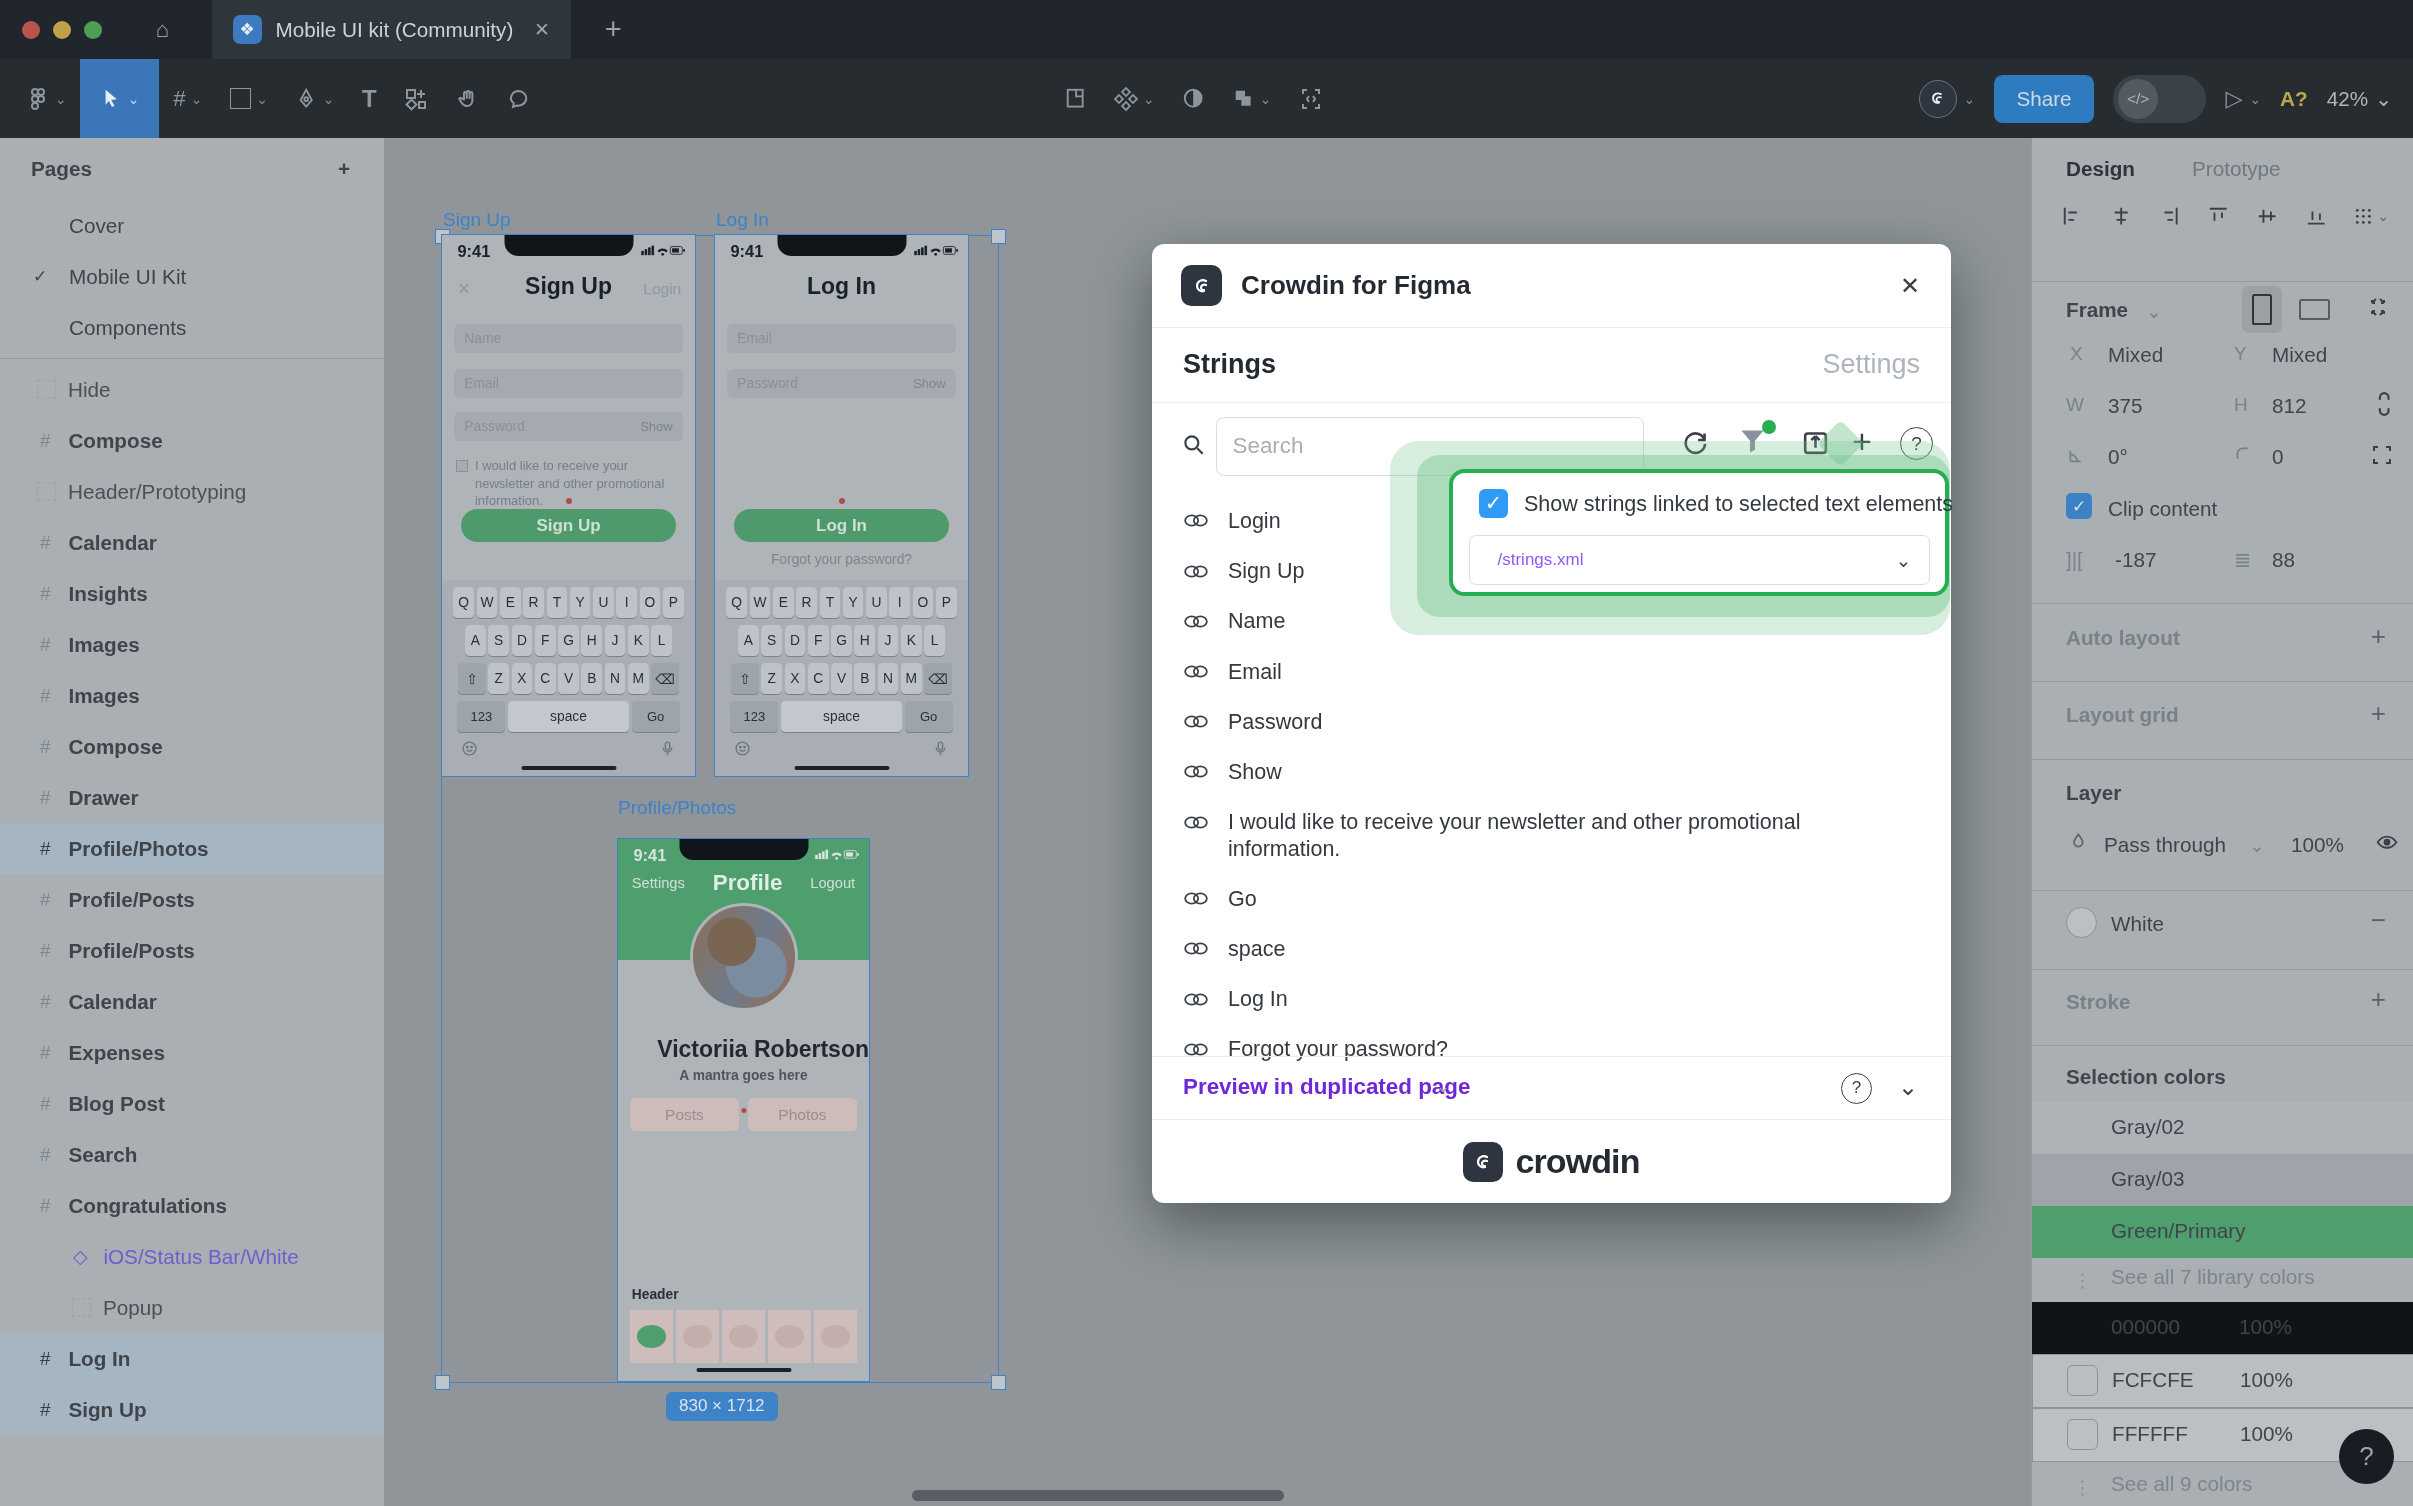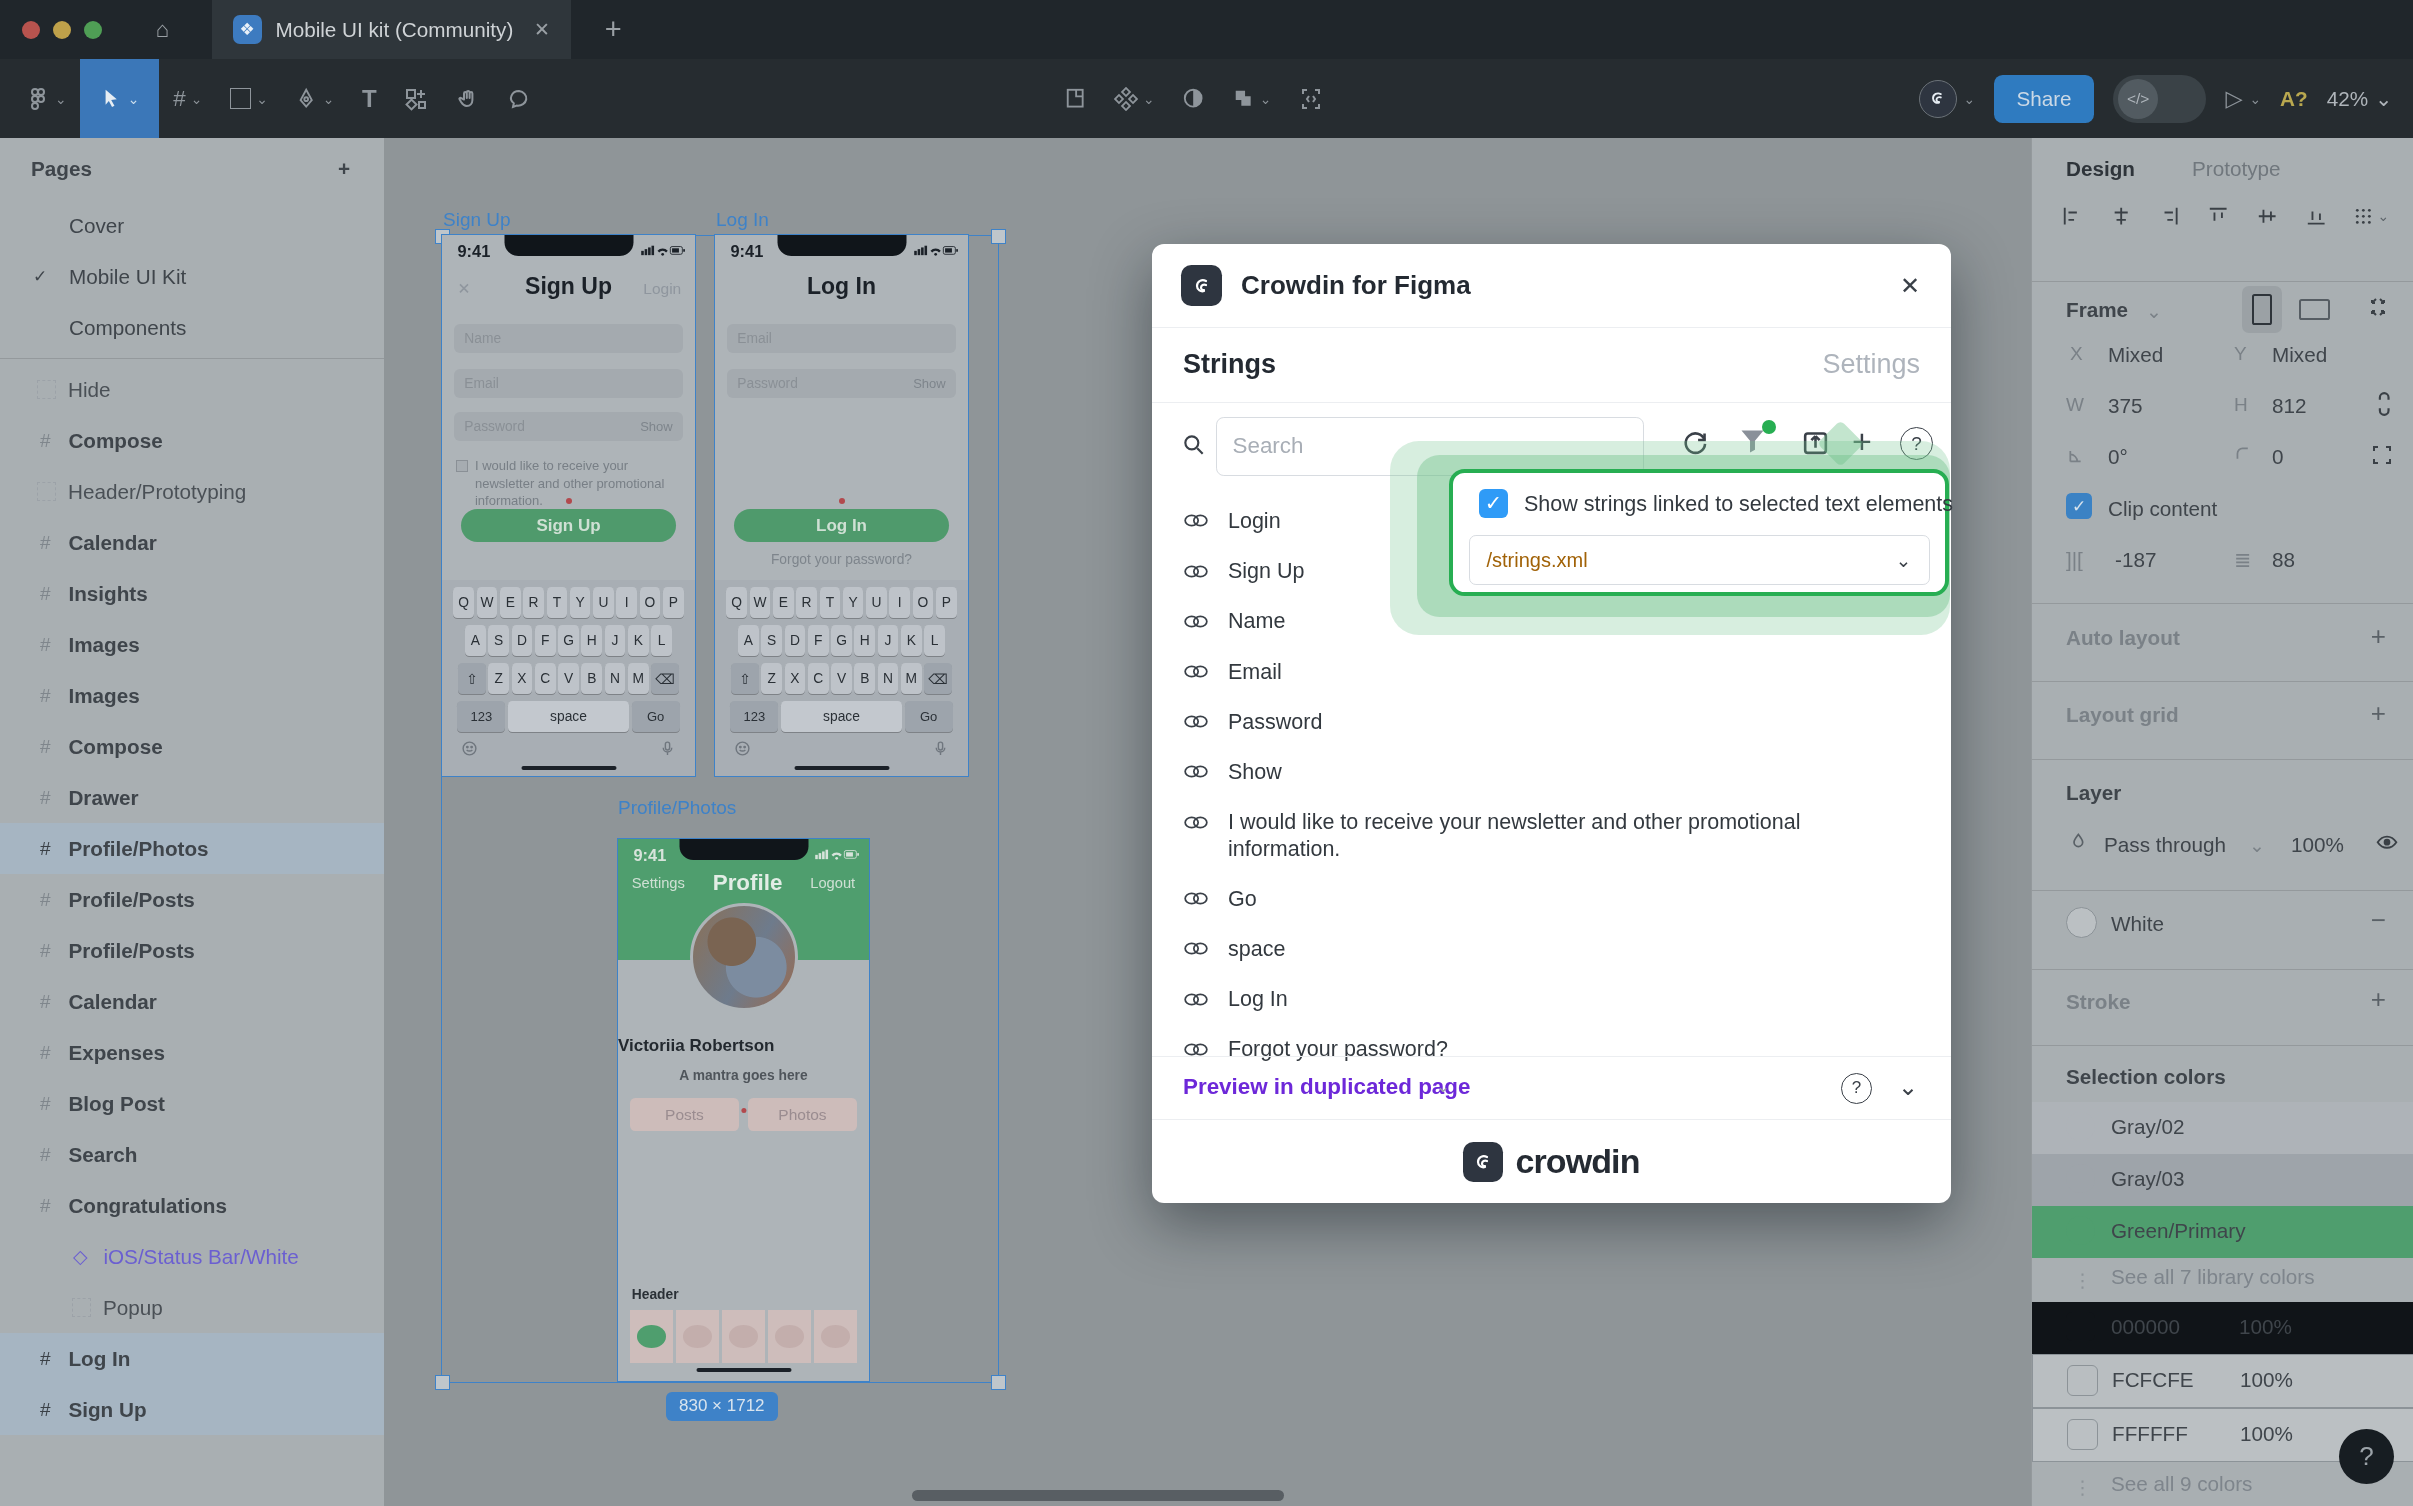--- a/index.html
+++ b/index.html
@@ -101,21 +101,21 @@
   
   .pf-head{position:absolute;left:0;top:0;right:0;height:121px;background:#4F9E6E;}
   .pf-nav{position:absolute;top:31px;left:0;right:0;display:flex;align-items:center;}
   .pf-nav .side{font-size:14.7px;color:#CFE0D4;}
   .pf-nav .mid{flex:1;text-align:center;font-size:22.4px;font-weight:bold;color:#E2EDE5;}
   .pf-avatar{position:absolute;left:50%;transform:translateX(-50%);top:64px;width:102px;height:102px;border-radius:50%;
      border:3.4px solid #AEB4B8;
      background:radial-gradient(circle at 38% 35%,#7A6452 0 26%,transparent 27%),
                 radial-gradient(circle at 62% 60%,#7C8CA0 0 34%,transparent 35%),
                 linear-gradient(120deg,#8A7057 0%,#6E7B8C 55%,#9A6B4F 100%);}
-  .pf-name{position:absolute;left:0;right:0;top:197px;text-align:left;font-size:17px;font-weight:bold;color:#23292F;}
+  .pf-name{position:absolute;left:0;right:0;top:197px;text-align:right;font-size:23px;font-weight:bold;color:#23292F;}
   .pf-mantra{position:absolute;left:0;right:0;top:229px;text-align:center;font-size:13.8px;font-weight:bold;color:#4F555B;}
   .pf-pill{position:absolute;top:259px;width:109px;height:33px;border-radius:5.2px;background:#CDBCBA;
            display:flex;align-items:center;justify-content:center;font-size:15.5px;color:#9A8C90;}
   .pf-dot{position:absolute;top:269px;left:50%;transform:translateX(-50%);width:5.2px;height:5.2px;border-radius:50%;background:#B2494D;}
   .pf-header-label{position:absolute;left:13.8px;top:448px;font-size:13.8px;font-weight:bold;color:#2A3036;}
   .thumbs{position:absolute;left:12px;right:12px;top:471px;display:flex;gap:3.4px;}
   .thumb{flex:1;height:53px;background:#CEBDBB;display:flex;align-items:center;justify-content:center;}
   .thumb i{width:29px;height:22.4px;border-radius:50%;background:#C3AEAC;}
   .thumb.green i{background:#4F9E6E;}
 
@@ -183,21 +183,21 @@
 
   
   .glow-o{position:absolute;left:238px;top:197px;width:560px;height:194px;border-radius:29px;background:rgba(111,193,139,.28);z-index:5;}
   .glow-i{position:absolute;left:265px;top:211px;width:533px;height:162px;border-radius:22.4px;background:rgba(111,193,139,.42);z-index:6;}
   .glow-tip{position:absolute;left:672px;top:183px;width:33px;height:33px;background:rgba(111,193,139,.42);transform:rotate(45deg);border-radius:5.2px;z-index:5;}
   .callout{position:absolute;left:297px;top:225px;width:500px;height:127px;background:#fff;border:4.3px solid #27AE52;border-radius:15.5px;z-index:7;box-sizing:border-box;}
   .co-check{position:absolute;left:26px;top:15.5px;width:29px;height:29px;border-radius:6px;background:#2F9BF7;color:#fff;font-size:20.7px;
             display:flex;align-items:center;justify-content:center;}
   .co-label{position:absolute;left:71px;top:19px;font-size:21.5px;color:#33393F;white-space:nowrap;}
   .co-select{position:absolute;left:15.5px;right:15.5px;top:62px;height:48px;border:1.7px solid #D8DCE1;border-radius:6.9px;display:flex;align-items:center;}
-  .co-file{margin-left:17px;font-size:20px;color:#a16207;}
+  .co-file{margin-left:28px;font-size:17px;color:#8b5cf6;}
   .co-caret{position:absolute;right:17px;font-size:19px;color:#3A4048;}
 </style>
 </head>
 <body>
 
 <div class="titlebar">
   <div class="lights">
     <span class="light l-red"></span>
     <span class="light l-yel"></span>
     <span class="light l-grn"></span>

